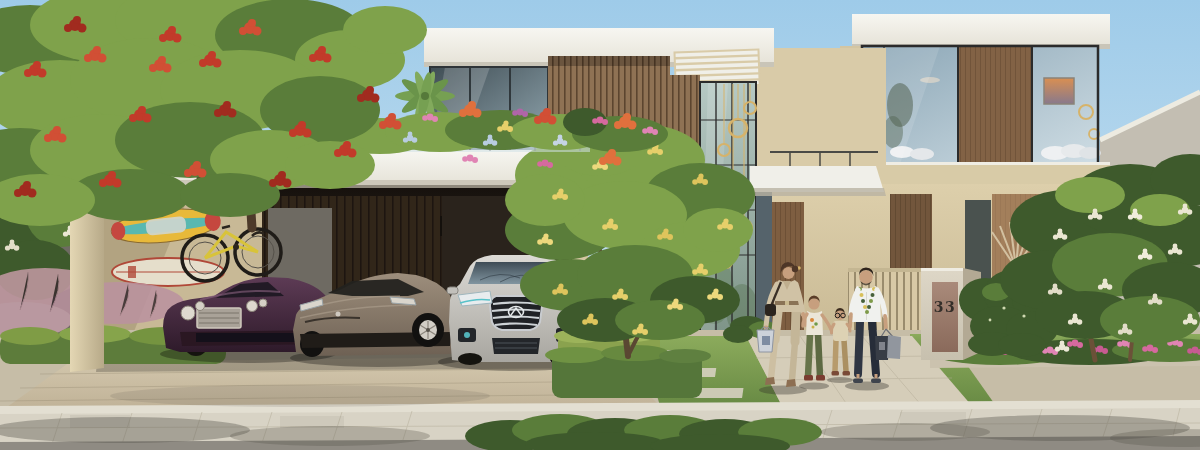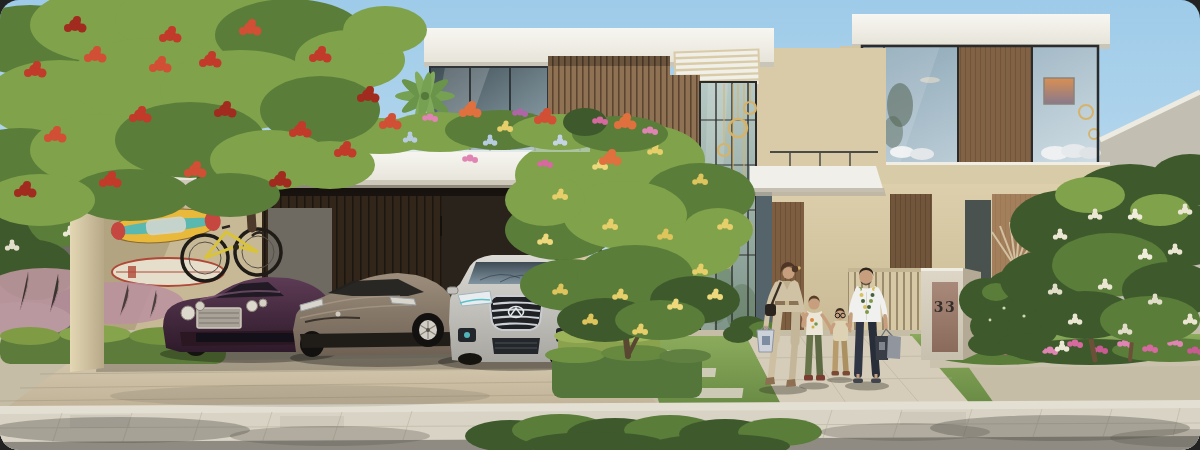--- a/index.html
+++ b/index.html
@@ -1,16 +1,16 @@
 <!DOCTYPE html>
 <html style="--sky_top: #9ecbe9; --sky_bottom: #d8e9f3; --roof_white: #f4f3ee; --wall_beige: #d8caa6; --wood_mid: #8f7254; --wood_dark: #33291f; --wood_warm: #a9805c; --glass_cool: #9db4c2; --gold: #d6b36a; --green_light: #7fa24b; --green_mid: #5a7d3a; --green_dark: #3e5a2c; --flame_red: #c23a2a; --flower_yellow: #e6cf6a; --flower_white: #ebe7d4; --flower_pink: #d6699f; --lawn_green: #7d9b51; --paver_beige: #cdc1a8; --sidewalk_gray: #d8d3c5; --road_gray: #908c84; --stone_light: #d8d1c1; --bronze_panel: #a08070; --address_text: #332e29; --bentley_purple: #3b2136; --tesla_bronze: #8d7e6c; --infiniti_silver: #c9c7c2; --skin_tan: #c79f7e; --navy_pants: #2f3542;"><head>
 <meta charset="utf-8">
 <style>
   html,body{margin:0;padding:0;background:#222;}
-  .stage{position:relative;width:1200px;height:450px;overflow:hidden;font-family:"Liberation Sans",sans-serif;border-radius:19px;}
+  .stage{position:relative;width:1200px;height:450px;overflow:hidden;font-family:"Liberation Sans",sans-serif;}
   svg{display:block}
   .leaf-a{fill:var(--green_light,#7fa24b)}
   .leaf-b{fill:var(--green_mid,#5a7d3a)}
   .leaf-d{fill:var(--green_dark,#3e5a2c)}
   .addr{font-family:"DejaVu Serif",serif;font-weight:700;font-size:14px;letter-spacing:1.5px;fill:var(--address_text,#332e29)}
 </style>
 </head>
 <body>
 
 <div class="stage">

